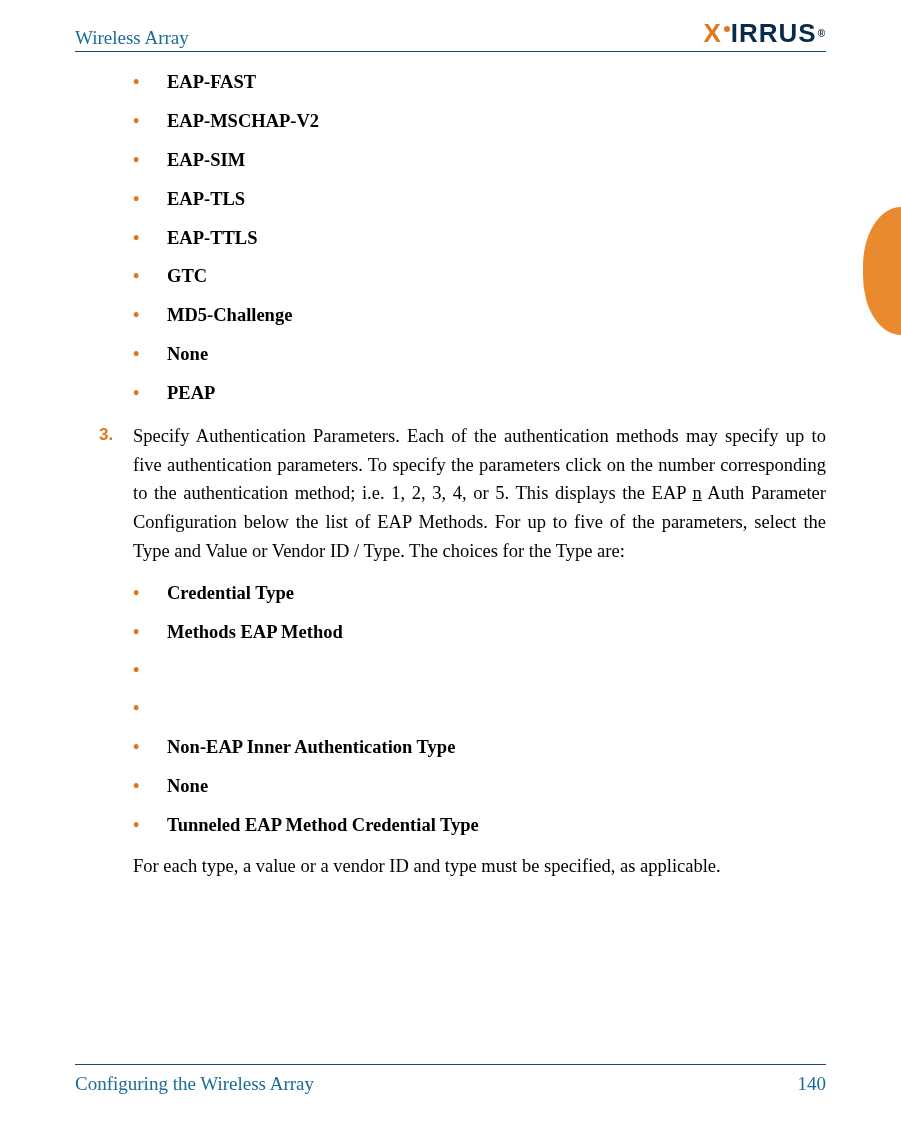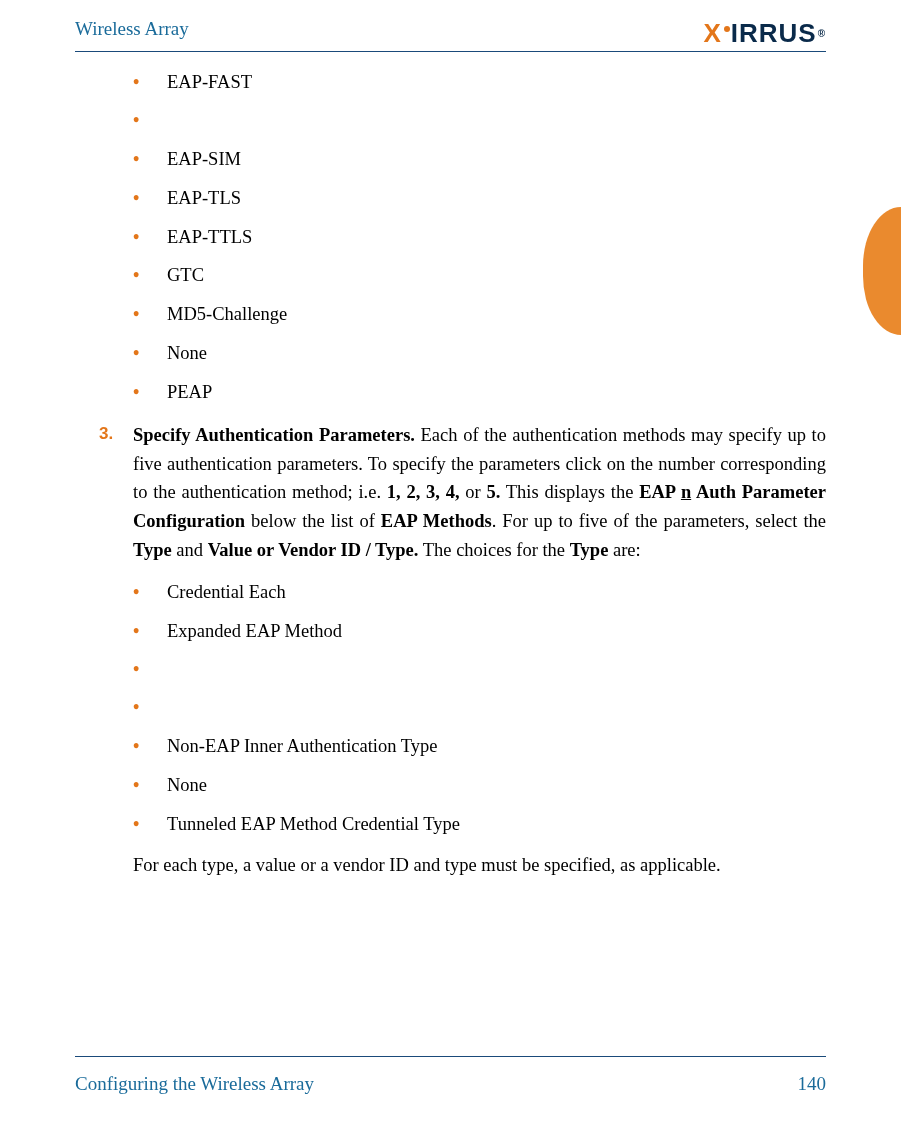--- a/index.html
+++ b/index.html
@@ -12,21 +12,21 @@
   .page {
     width: 901px;
     height: 1137px;
     position: relative;
     box-sizing: border-box;
     padding: 18px 75px 0 75px;
   }
   .header {
     display: flex;
     justify-content: space-between;
-    align-items: flex-start;
+    align-items: flex-end;
     border-bottom: 1px solid #1a4a7a;
     padding-bottom: 2px;
     margin-bottom: 16px;
   }
   .header-title {
     color: #1a6b9a;
     font-size: 19px;
     font-family: "Palatino Linotype", "Book Antiqua", Palatino, Georgia, serif;
   }
   .logo {
@@ -80,54 +80,54 @@
     margin-bottom: 10px;
   }
   .bullet {
     color: #e3761a;
     font-weight: bold;
     width: 34px;
     flex-shrink: 0;
     font-size: 18px;
   }
   .bullet-text {
-    font-weight: normal;
+    font-weight: bold;
   }
   .step-row {
     display: flex;
     margin-bottom: 14px;
   }
   .step-num {
     color: #e3761a;
     font-weight: bold;
     width: 34px;
     flex-shrink: 0;
     margin-left: -34px;
     font-family: Arial, Helvetica, sans-serif;
     font-size: 17px;
   }
   .step-text {
     text-align: justify;
   }
-  .step-text b { font-weight: bold; }
+  .step-text b { font-weight: normal; }
   .step-text u { text-decoration: underline; }
   .type-list {
     margin: 14px 0 12px 0;
   }
   .closing {
     text-align: justify;
     margin-bottom: 22px;
   }
   .footer {
     position: absolute;
     bottom: 42px;
     left: 75px;
     right: 75px;
     border-top: 1px solid #1a4a7a;
-    padding-top: 16px;
+    padding-top: 8px;
     display: flex;
     justify-content: space-between;
     color: #1a6b9a;
     font-size: 19px;
     font-family: "Palatino Linotype", "Book Antiqua", Palatino, Georgia, serif;
   }
 </style>
 </head>
 <body>
 
@@ -146,20 +146,21 @@
 
   <div class="content">
 
     <div class="method-list">
       <div class="bullet-row">
         <span class="bullet">•</span>
         <span class="bullet-text">EAP-FAST</span>
       </div>
       <div class="bullet-row">
         <span class="bullet">•</span>
+        <span class="bullet-text">EAP-MSCHAP-V2</span>
       </div>
       <div class="bullet-row">
         <span class="bullet">•</span>
         <span class="bullet-text">EAP-SIM</span>
       </div>
       <div class="bullet-row">
         <span class="bullet">•</span>
         <span class="bullet-text">EAP-TLS</span>
       </div>
       <div class="bullet-row">
@@ -187,25 +188,25 @@
     <div class="step-row">
       <div class="step-num">3.</div>
       <div class="step-text">
         <b>Specify Authentication Parameters.</b><span> Each of the authentication methods may specify up to five authentication parameters. To specify the parameters click on the number corresponding to the authentication method; i.e. </span><b>1, 2, 3, 4,</b><span> or </span><b>5.</b><span> This displays the </span><b><span>EAP </span><u>n</u><span> Auth Parameter Configuration</span></b><span> below the list of </span><b>EAP Methods</b><span>. For up to five of the parameters, select the </span><b>Type</b><span> and </span><b>Value or Vendor ID / Type.</b><span> The choices for the </span><b>Type</b><span> are:</span>
       </div>
     </div>
 
     <div class="type-list">
       <div class="bullet-row">
         <span class="bullet">•</span>
-        <span class="bullet-text">Credential Each</span>
-      </div>
-      <div class="bullet-row">
-        <span class="bullet">•</span>
-        <span class="bullet-text">Expanded EAP Method</span>
+        <span class="bullet-text">Credential Type</span>
+      </div>
+      <div class="bullet-row">
+        <span class="bullet">•</span>
+        <span class="bullet-text">Methods EAP Method</span>
       </div>
       <div class="bullet-row">
         <span class="bullet">•</span>
       </div>
       <div class="bullet-row">
         <span class="bullet">•</span>
       </div>
       <div class="bullet-row">
         <span class="bullet">•</span>
         <span class="bullet-text">Non-EAP Inner Authentication Type</span>

